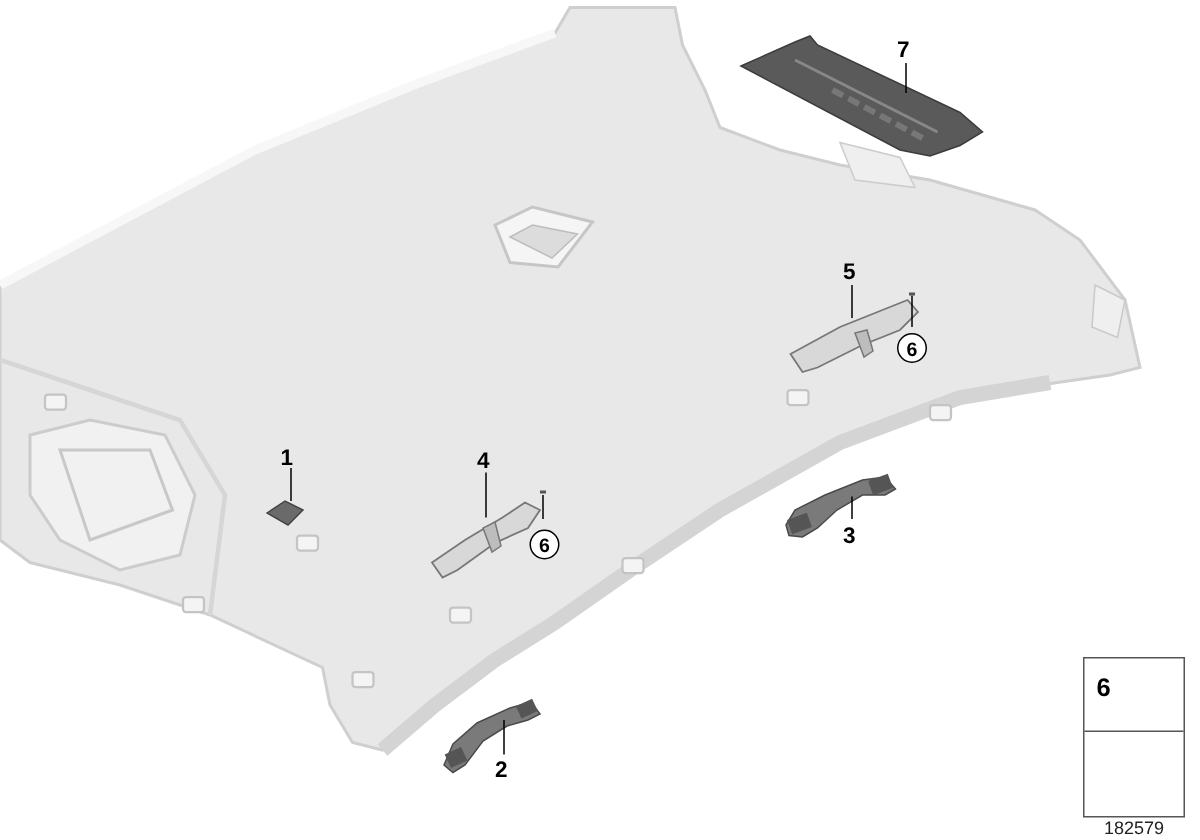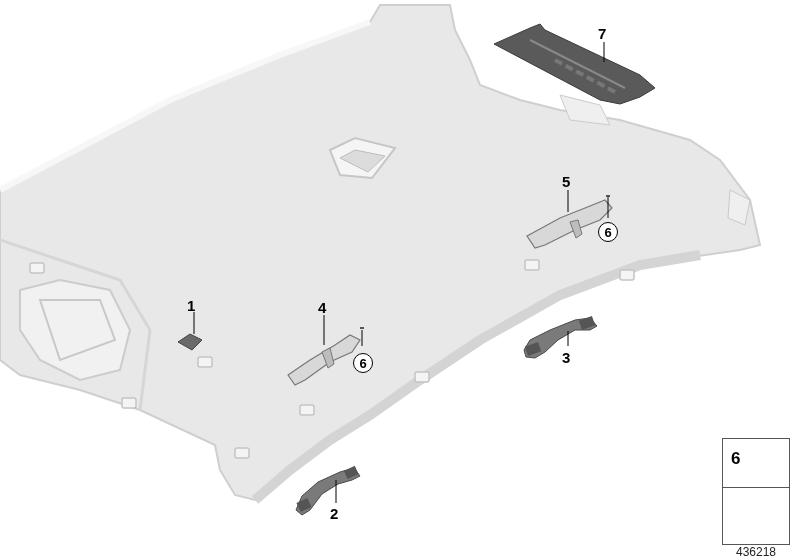--- a/index.html
+++ b/index.html
@@ -108,13 +108,13 @@
 
 <div class="circled" style="left:353px;top:353px;">6</div>
 <div class="circled" style="left:598px;top:222px;">6</div>
 
 <div class="legend-box">
   <div class="legend-top">
     <span class="legend-num">6</span>
   </div>
 </div>
 
-<div class="diagram-id">436218</div>
+<div class="diagram-id">182579</div>
 
 </body></html>

